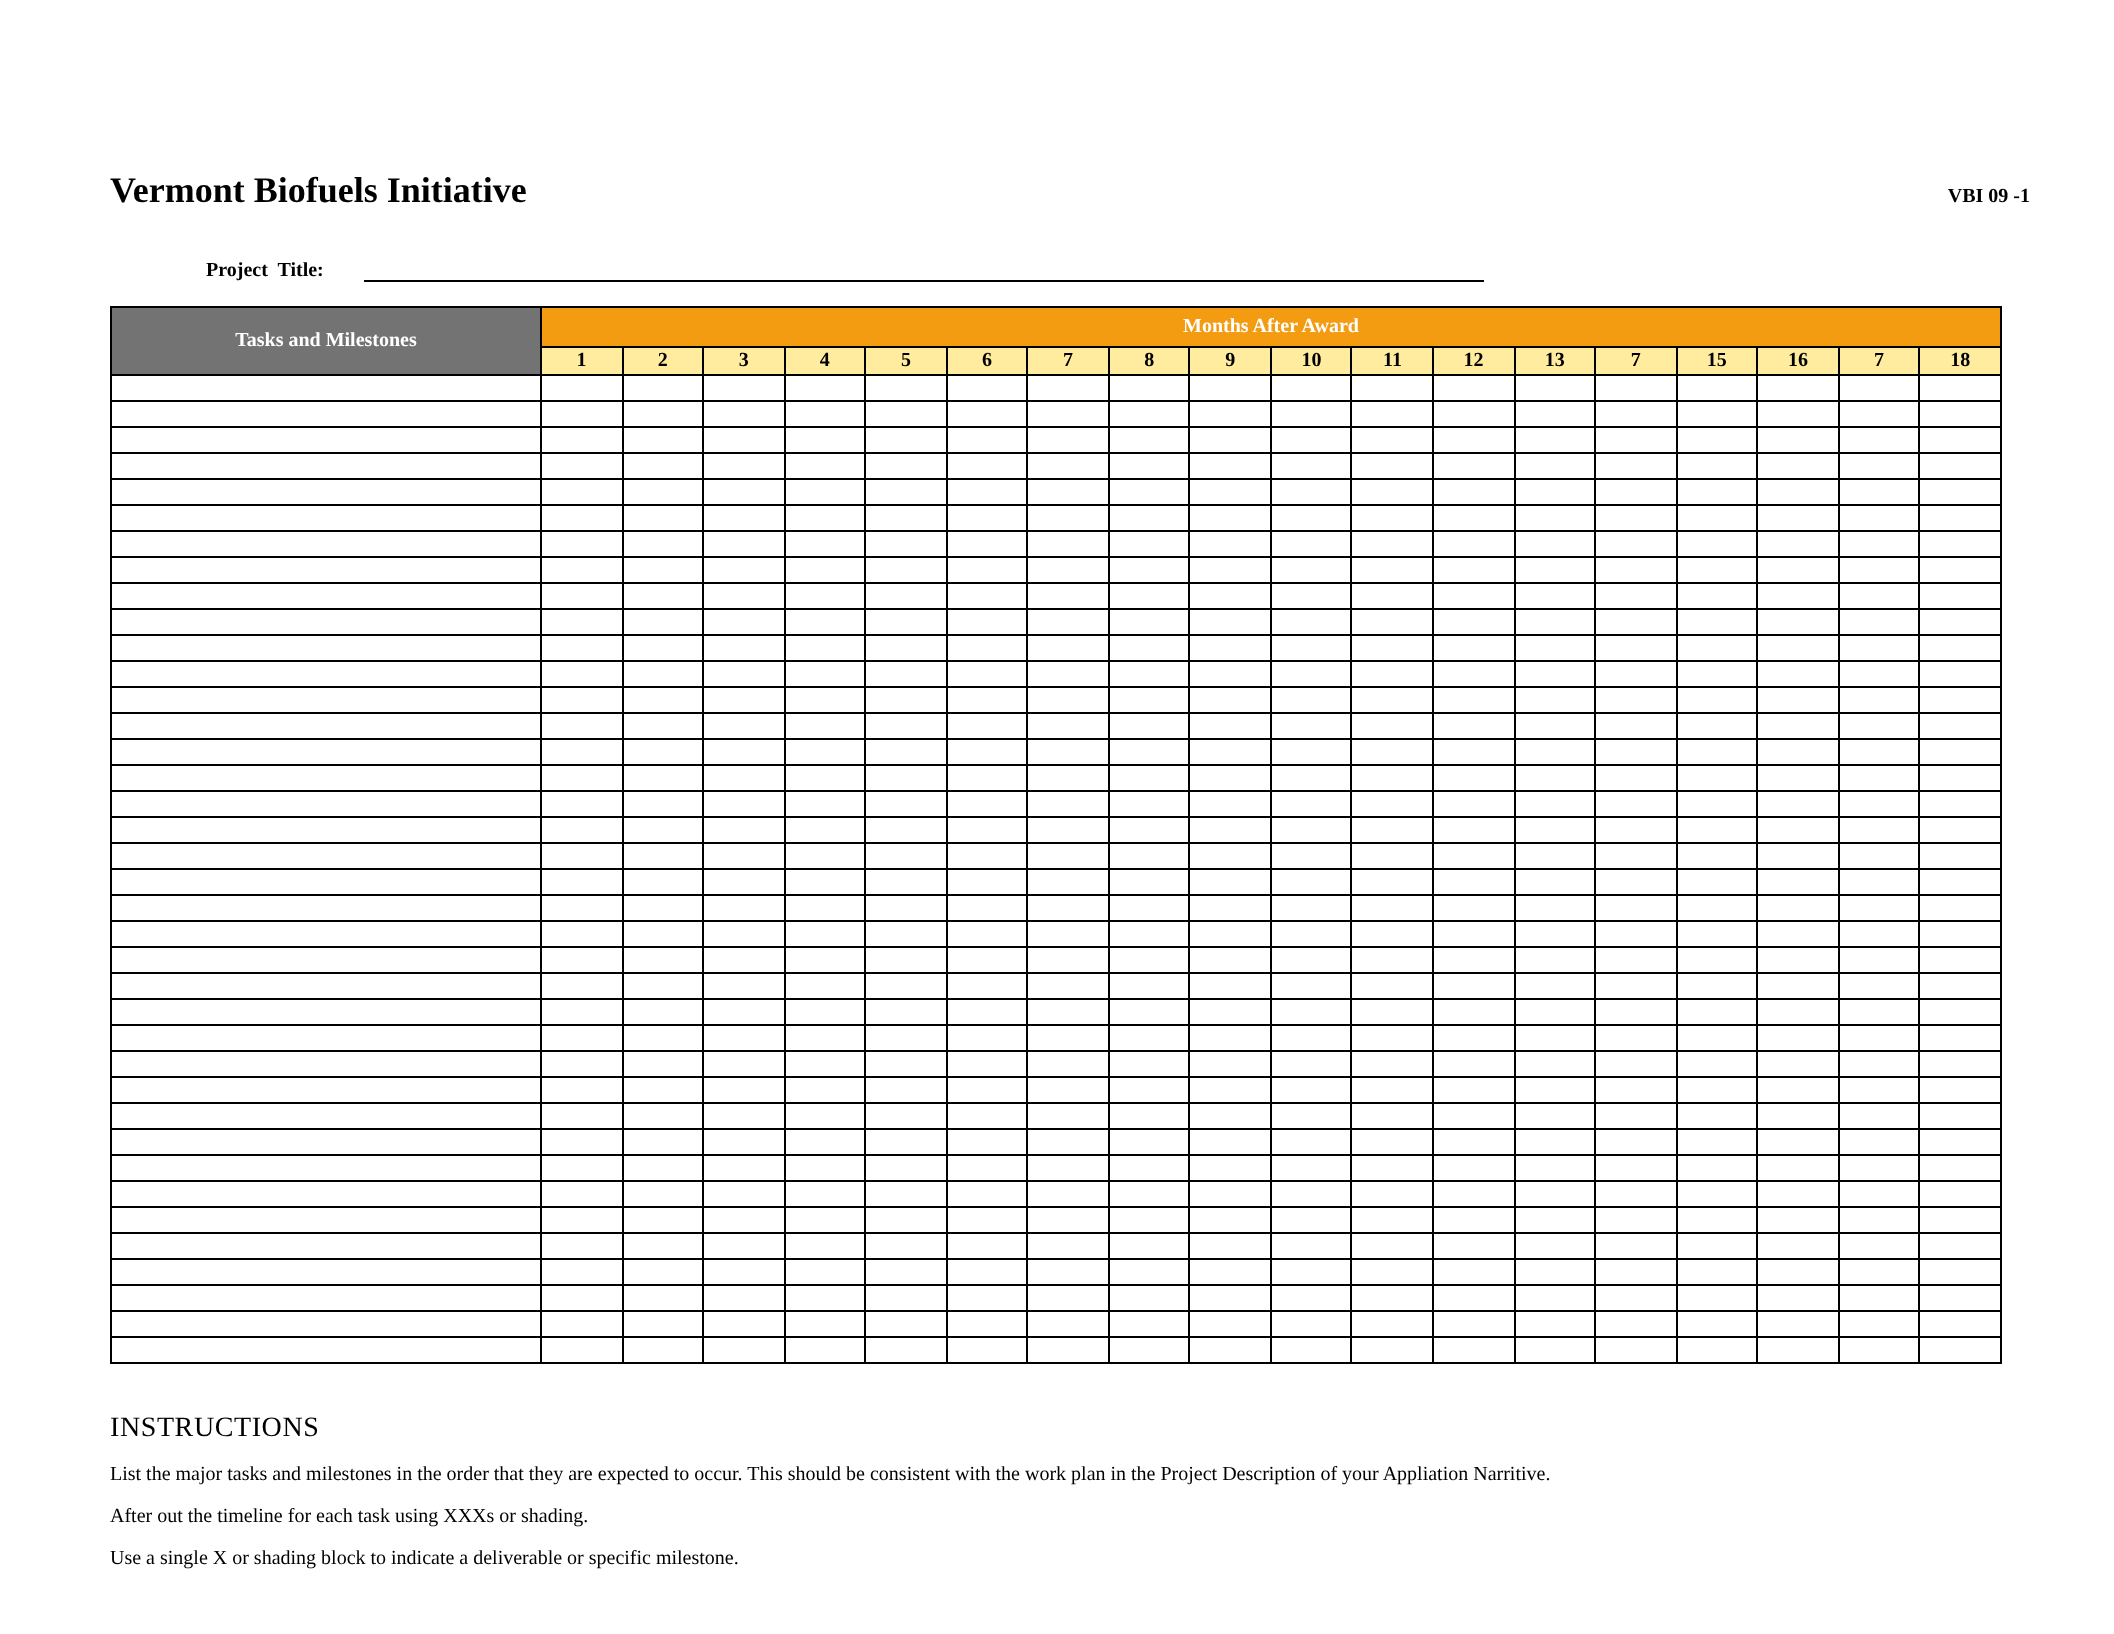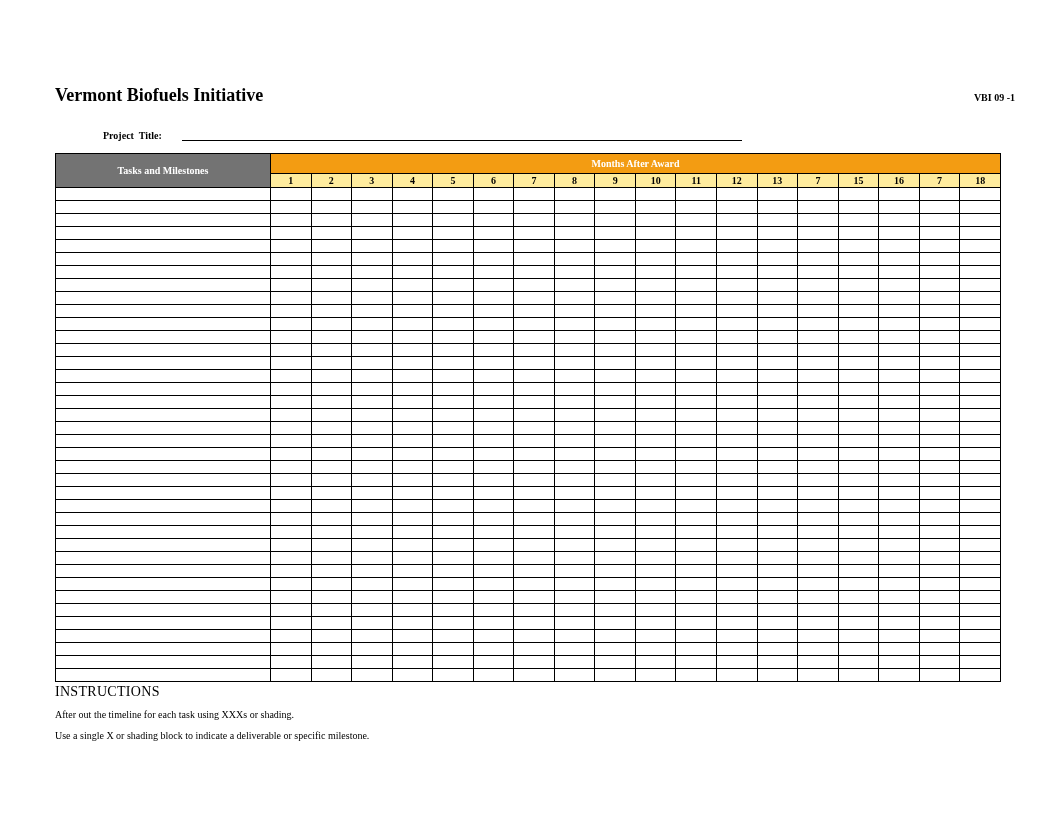--- a/index.html
+++ b/index.html
@@ -84,21 +84,21 @@
     }
     td.body-cell {
       height: 13px;
     }
     td.task-cell {
       width: 215px;
       height: 13px;
     }
     .instructions-head {
       font-size: 14px;
-      margin-top: 2px;
+      margin-top: 25px;
       letter-spacing: 0.3px;
     }
     .instr-line {
       font-size: 10px;
       margin-top: 8px;
       line-height: 1.3;
     }
   </style>
 </head>
 <body>
@@ -938,16 +938,17 @@
           <td class="body-cell"></td>
           <td class="body-cell"></td>
           <td class="body-cell"></td>
           <td class="body-cell"></td>
           <td class="body-cell"></td>
         </tr>
       </tbody>
   </table>
 
   <div class="instructions-head">INSTRUCTIONS</div>
+  <div class="instr-line">List the major tasks and milestones in the order that they are expected to occur. This should be consistent with the work plan in the Project Description of your Appliation Narritive.</div>
   <div class="instr-line">After out the timeline for each task using XXXs or shading.</div>
   <div class="instr-line">Use a single X or shading block to indicate a deliverable or specific milestone.</div>
 
 </div>
 
 </body></html>

